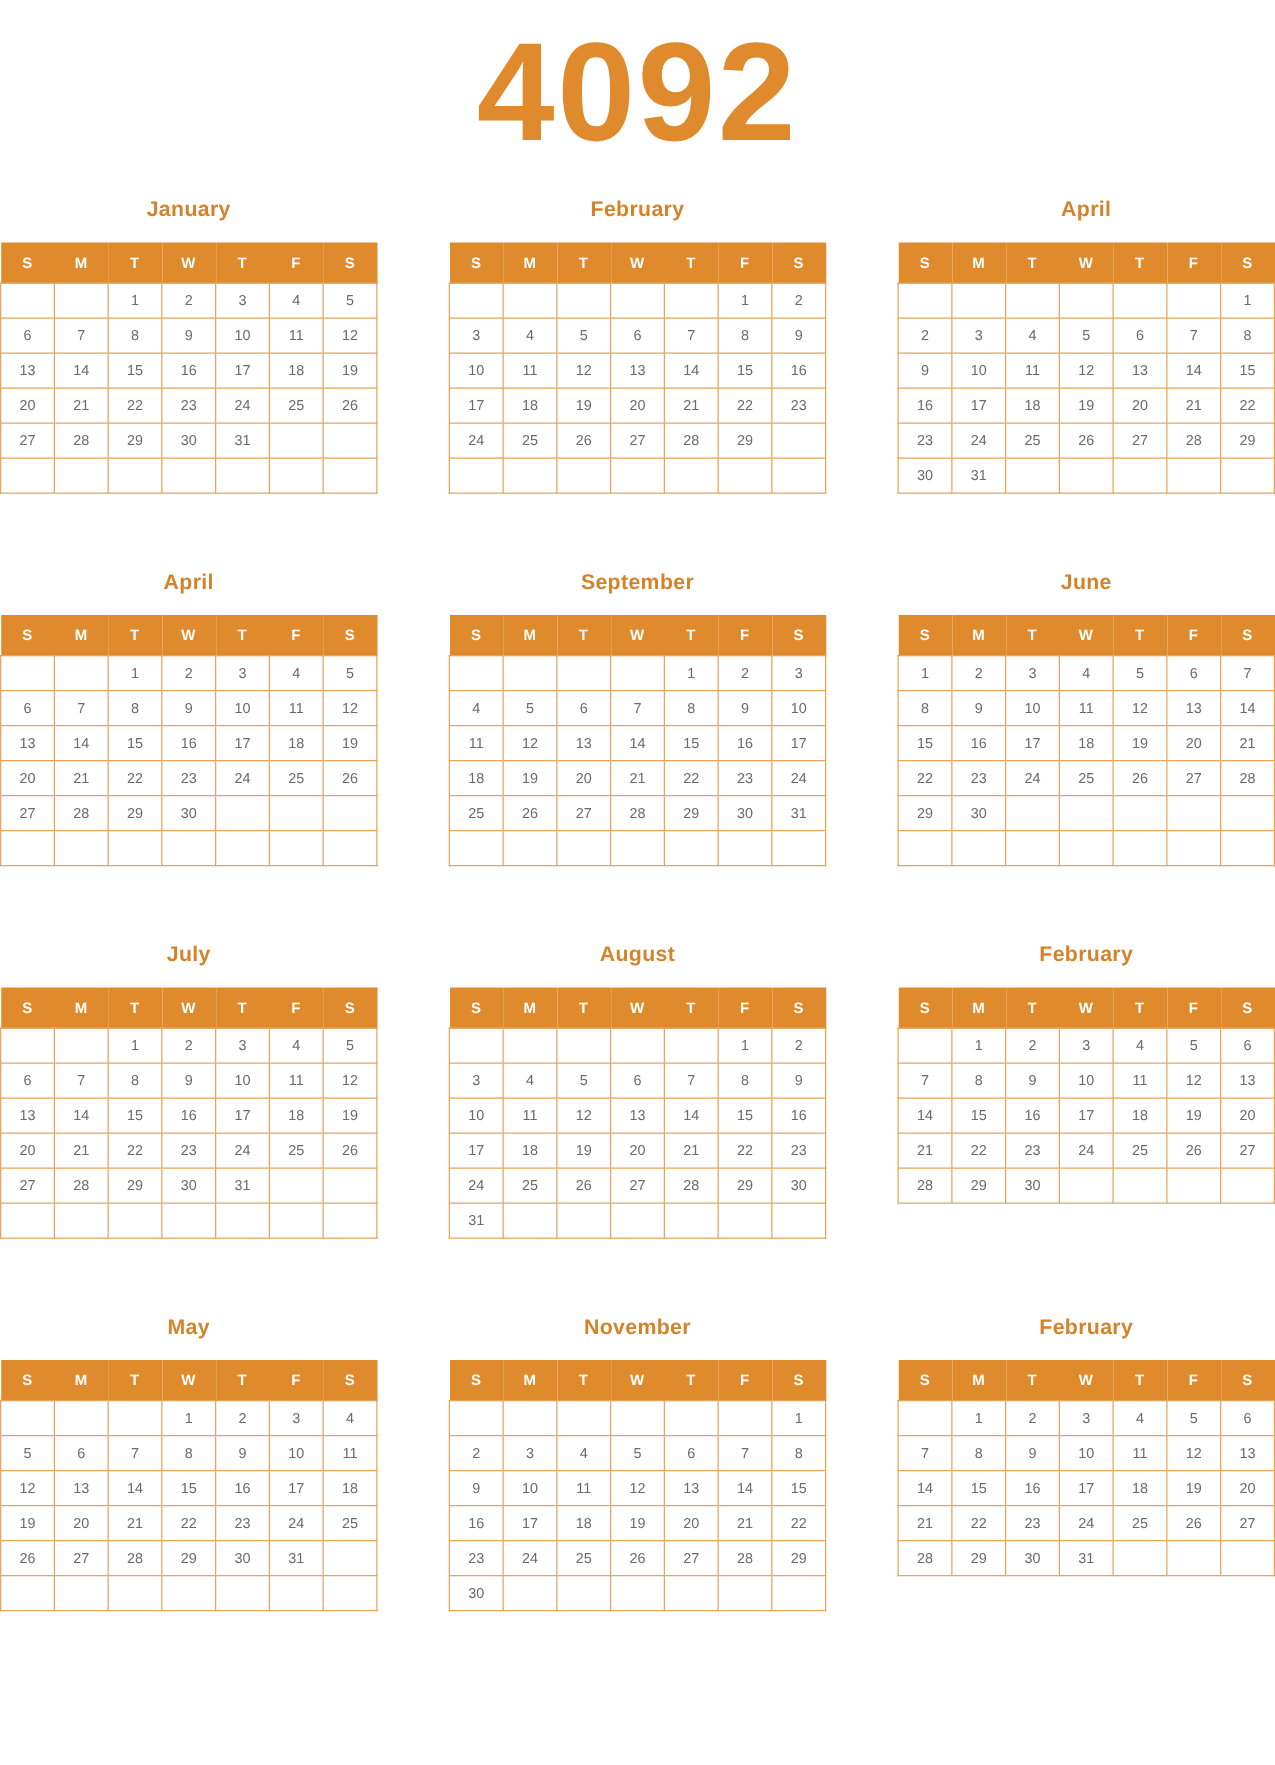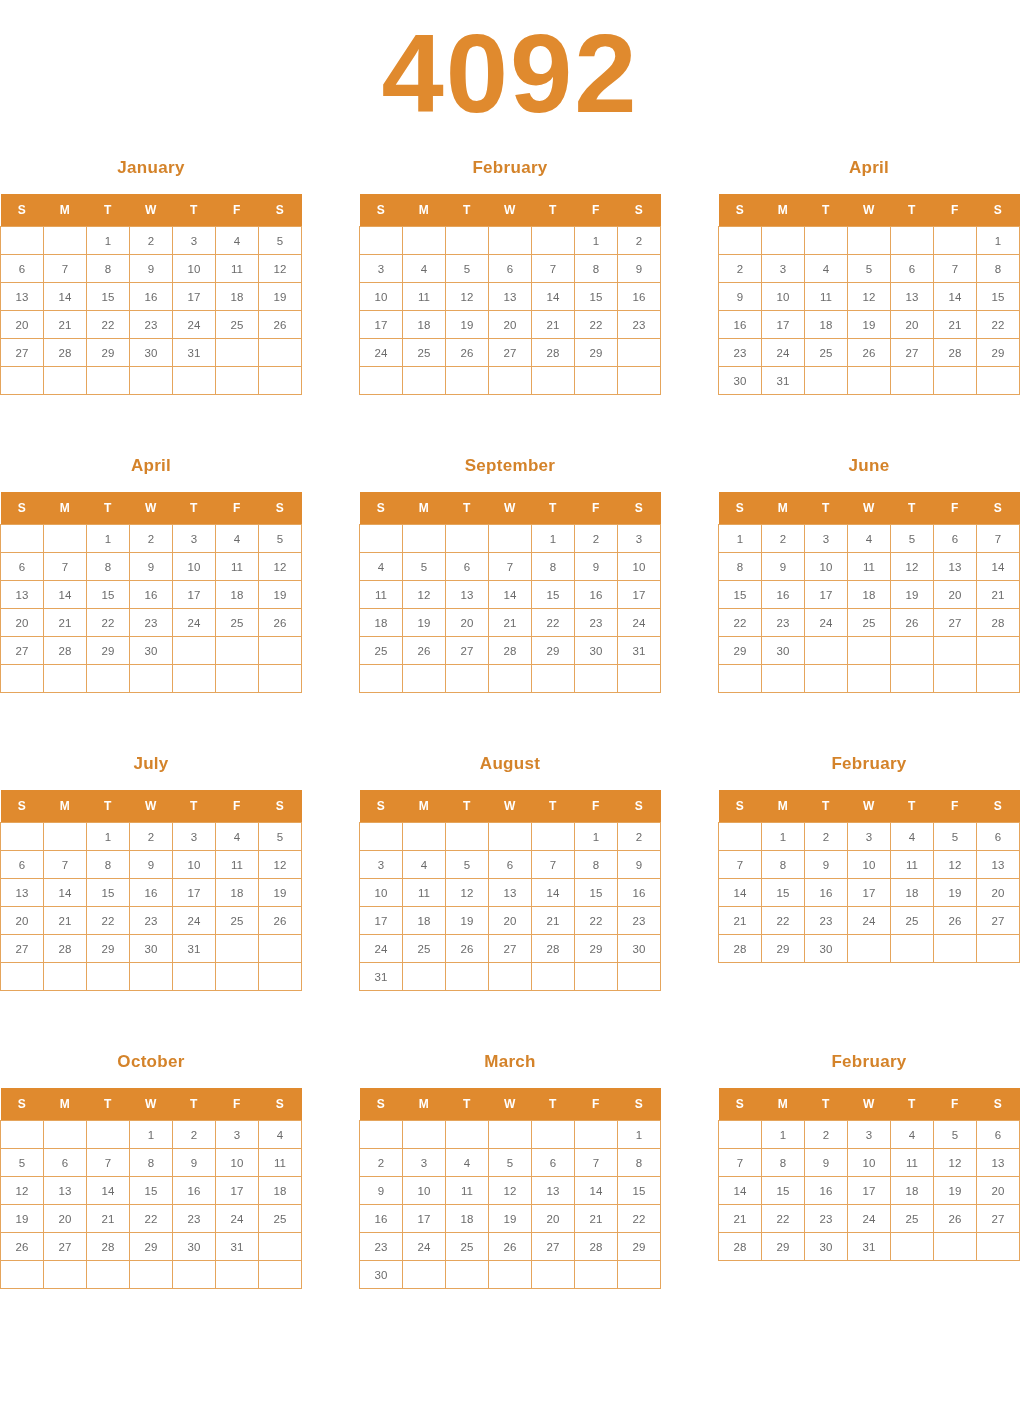--- a/index.html
+++ b/index.html
@@ -715,21 +715,21 @@
             <td>30</td>
             <td class="empty"></td>
             <td class="empty"></td>
             <td class="empty"></td>
             <td class="empty"></td>
           </tr>
         </tbody>
       </table>
     </div>
     <div class="month">
-      <div class="month-name">October</div>
+      <div class="month-name">May</div>
       <table class="month-table">
         <thead>
           <tr>
             <th>S</th>
             <th>M</th>
             <th>T</th>
             <th>W</th>
             <th>T</th>
             <th>F</th>
             <th>S</th>
@@ -787,21 +787,21 @@
             <td class="empty"></td>
             <td class="empty"></td>
             <td class="empty"></td>
             <td class="empty"></td>
             <td class="empty"></td>
           </tr>
         </tbody>
       </table>
     </div>
     <div class="month">
-      <div class="month-name">March</div>
+      <div class="month-name">November</div>
       <table class="month-table">
         <thead>
           <tr>
             <th>S</th>
             <th>M</th>
             <th>T</th>
             <th>W</th>
             <th>T</th>
             <th>F</th>
             <th>S</th>

